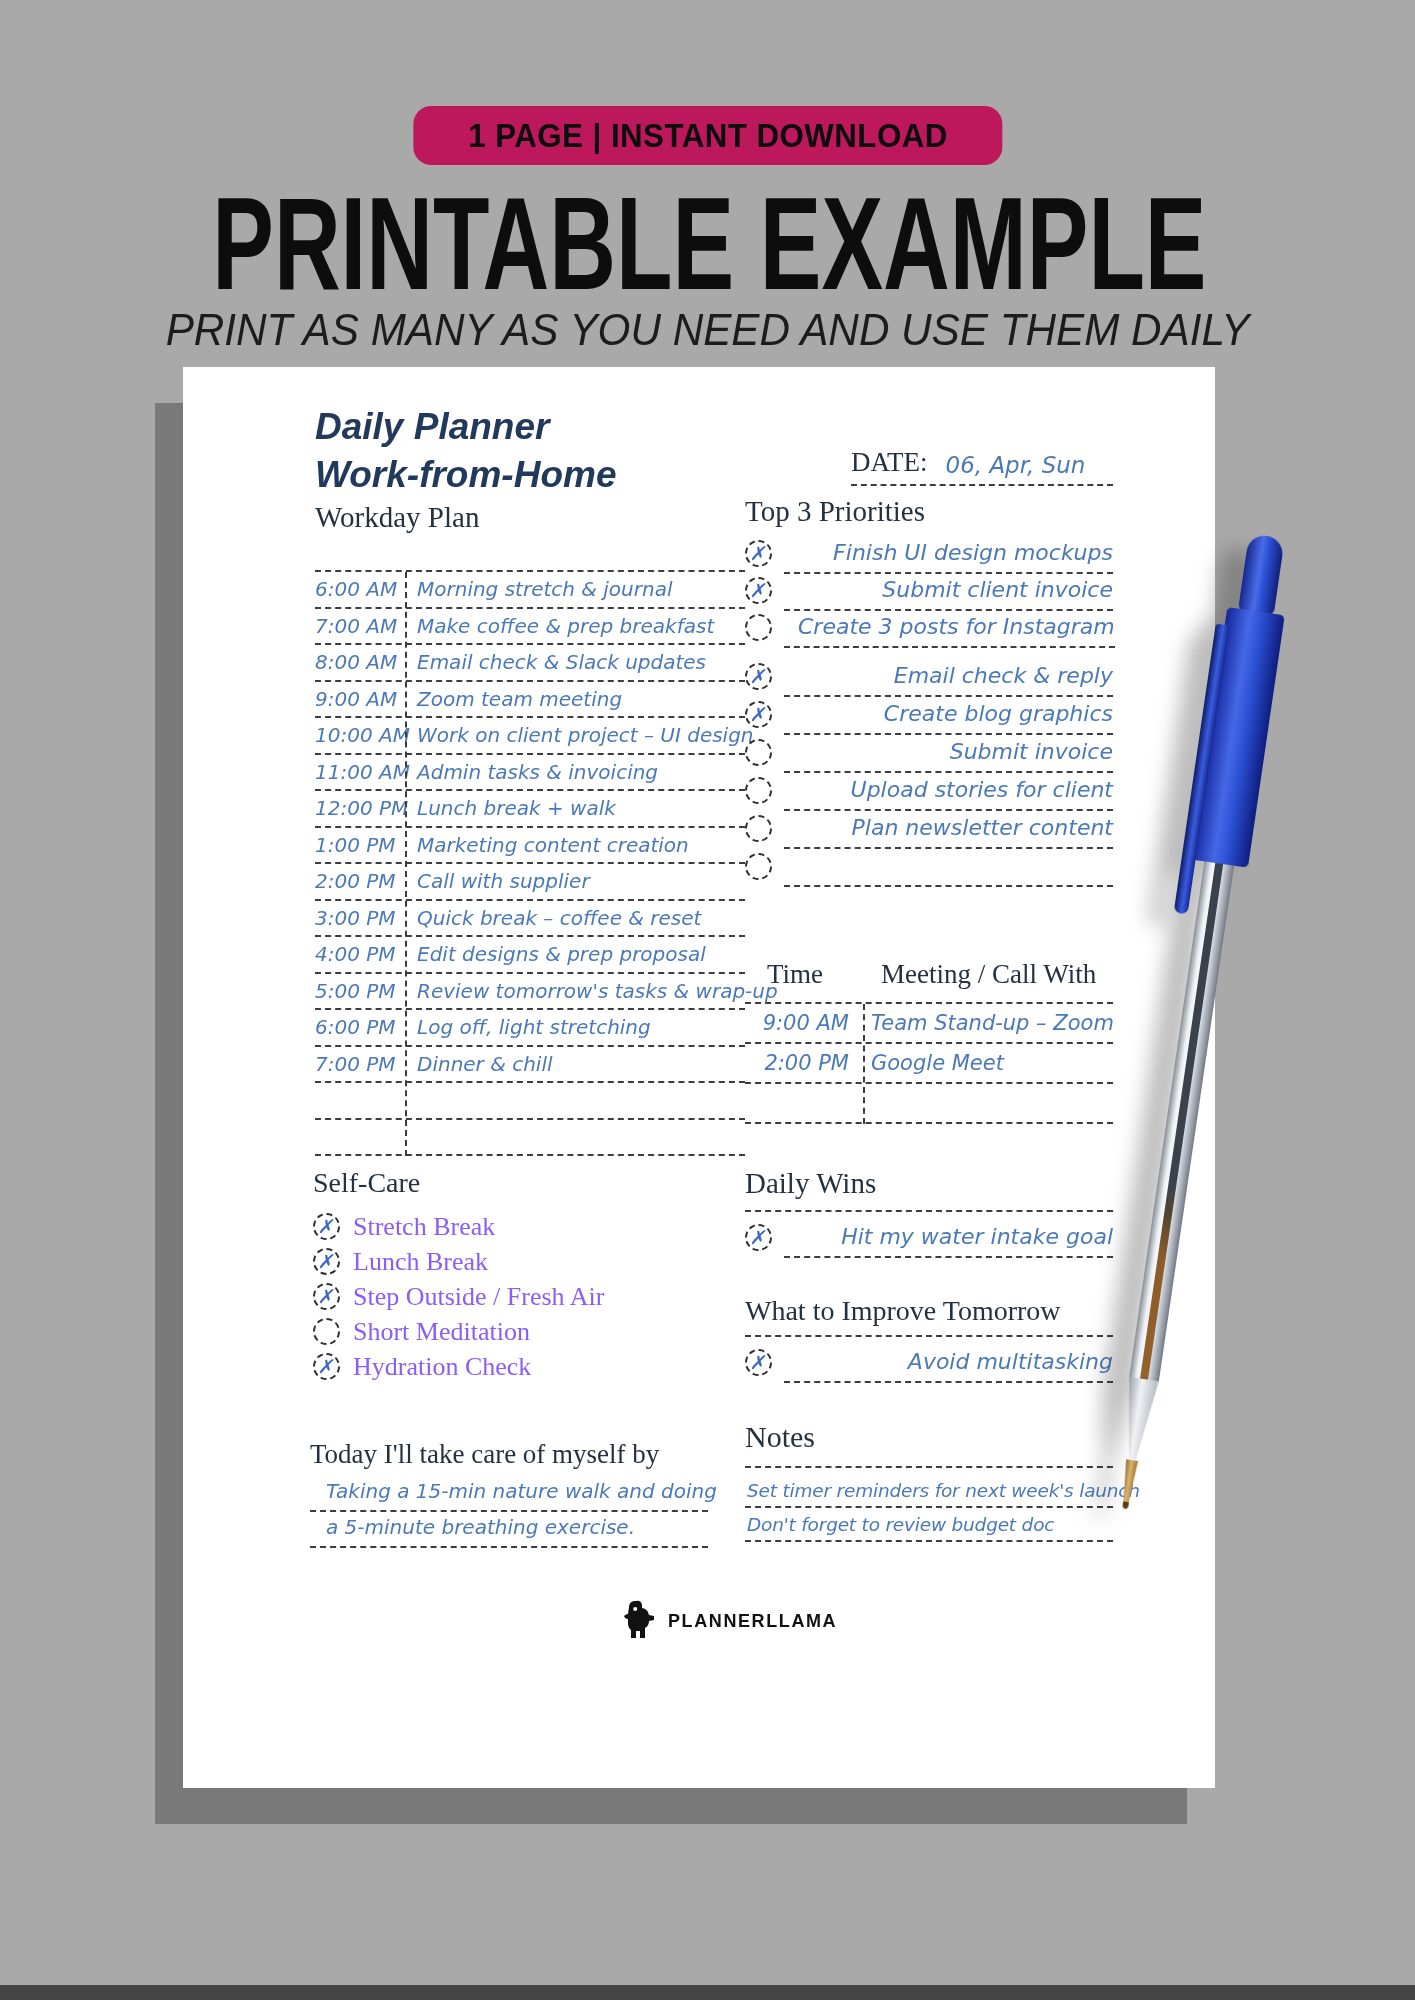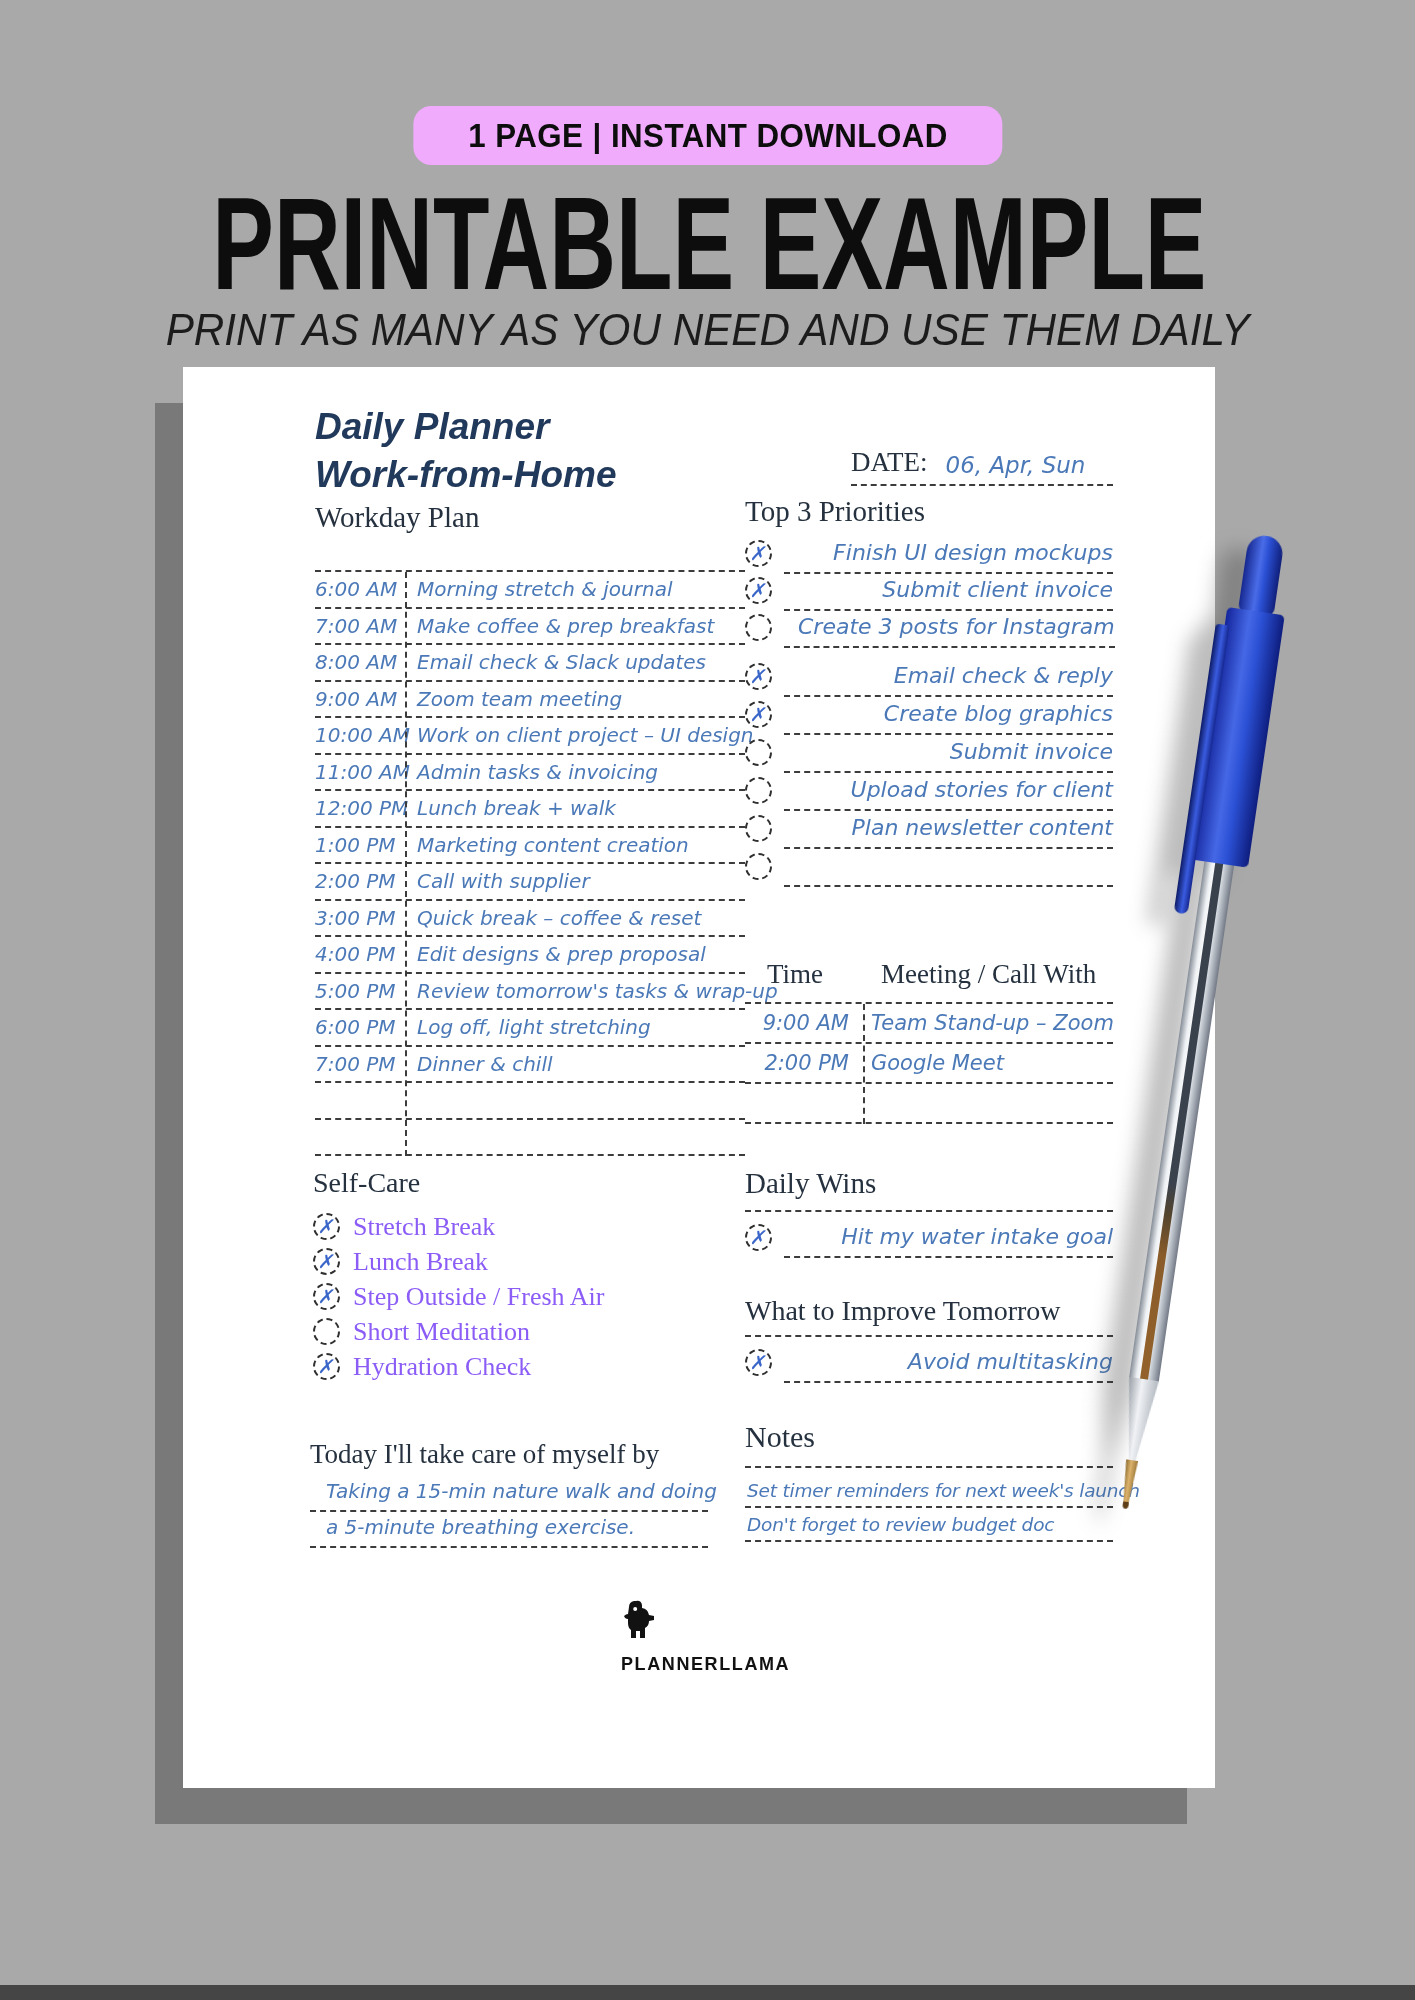--- a/index.html
+++ b/index.html
@@ -1,20 +1,20 @@
 <!DOCTYPE html>
 <html><head>
 <meta charset="utf-8">
 <style>
   html,body{margin:0;padding:0;}
   .stage{position:relative;width:1415px;height:2000px;background:#a9a9a9;overflow:hidden;
          font-family:"DejaVu Sans",sans-serif;}
   
   .badge{position:absolute;left:50%;top:106px;transform:translateX(-50%);
-         background:#f0abfc;border-radius:18px;padding:10px 34px;}
+         background:#be185d;border-radius:18px;padding:10px 34px;}
   .badge span{font-family:"Liberation Sans",sans-serif;font-weight:bold;font-size:34px;
          color:#0d0d0d;letter-spacing:0.5px;white-space:nowrap;display:inline-block;transform:scaleX(.92);}
   .main-title{position:absolute;left:0;top:178px;width:100%;margin:0;text-align:center;
          font-family:"Liberation Sans",sans-serif;font-weight:bold;font-size:132px;color:#0d0d0d;
          letter-spacing:0;transform:scaleX(.70);transform-origin:center;white-space:nowrap;line-height:1;}
   .subtitle{position:absolute;left:0;top:305px;width:100%;text-align:center;
          font-family:"Liberation Sans",sans-serif;font-style:italic;font-size:44px;color:#1c1c1c;
          transform:scaleX(.96);transform-origin:center;white-space:nowrap;}
   
   .page{position:absolute;left:183px;top:367px;width:1032px;height:1421px;background:#ffffff;
@@ -48,21 +48,21 @@
   .mrow{display:flex;align-items:center;height:40px;border-bottom:2px dashed #3c3c3c;box-sizing:border-box;}
   .mrow .t{flex:none;width:104px;text-align:right;font-size:21px;white-space:nowrap;}
   .mrow .a{padding-left:22px;font-size:21px;white-space:nowrap;}
   
   .hr{border-top:2px dashed #3c3c3c;height:0;}
   .nline{border-bottom:2px dashed #3c3c3c;padding:6px 0 5px 2px;font-size:18.5px;
          letter-spacing:-.2px;white-space:nowrap;}
   
   .pline{border-bottom:2px dashed #3c3c3c;padding:3px 0 7px 16px;font-size:20px;white-space:nowrap;}
   
-  .logo{display:flex;gap:11px;flex-direction:column;}
+  .logo{display:flex;align-items:center;gap:11px;}
   .logo .lt{font-family:"Liberation Sans",sans-serif;font-weight:bold;font-size:18px;
             letter-spacing:1.6px;color:#111;}
   
   .pen{position:absolute;left:1238px;top:536px;width:58px;height:1020px;
        transform:rotate(8.3deg);transform-origin:29px 0;z-index:5;
        display:flex;flex-direction:column;align-items:center;
        filter:drop-shadow(-24px 16px 10px rgba(50,50,50,.32));}
   .cap-top{width:36px;height:78px;border-radius:18px 18px 7px 7px;
        background:linear-gradient(90deg,#16288f,#4a6ce8 42%,#2b50d4 60%,#101f7a);}
   .cap-body{width:58px;height:255px;margin-top:-2px;border-radius:5px;position:relative;

